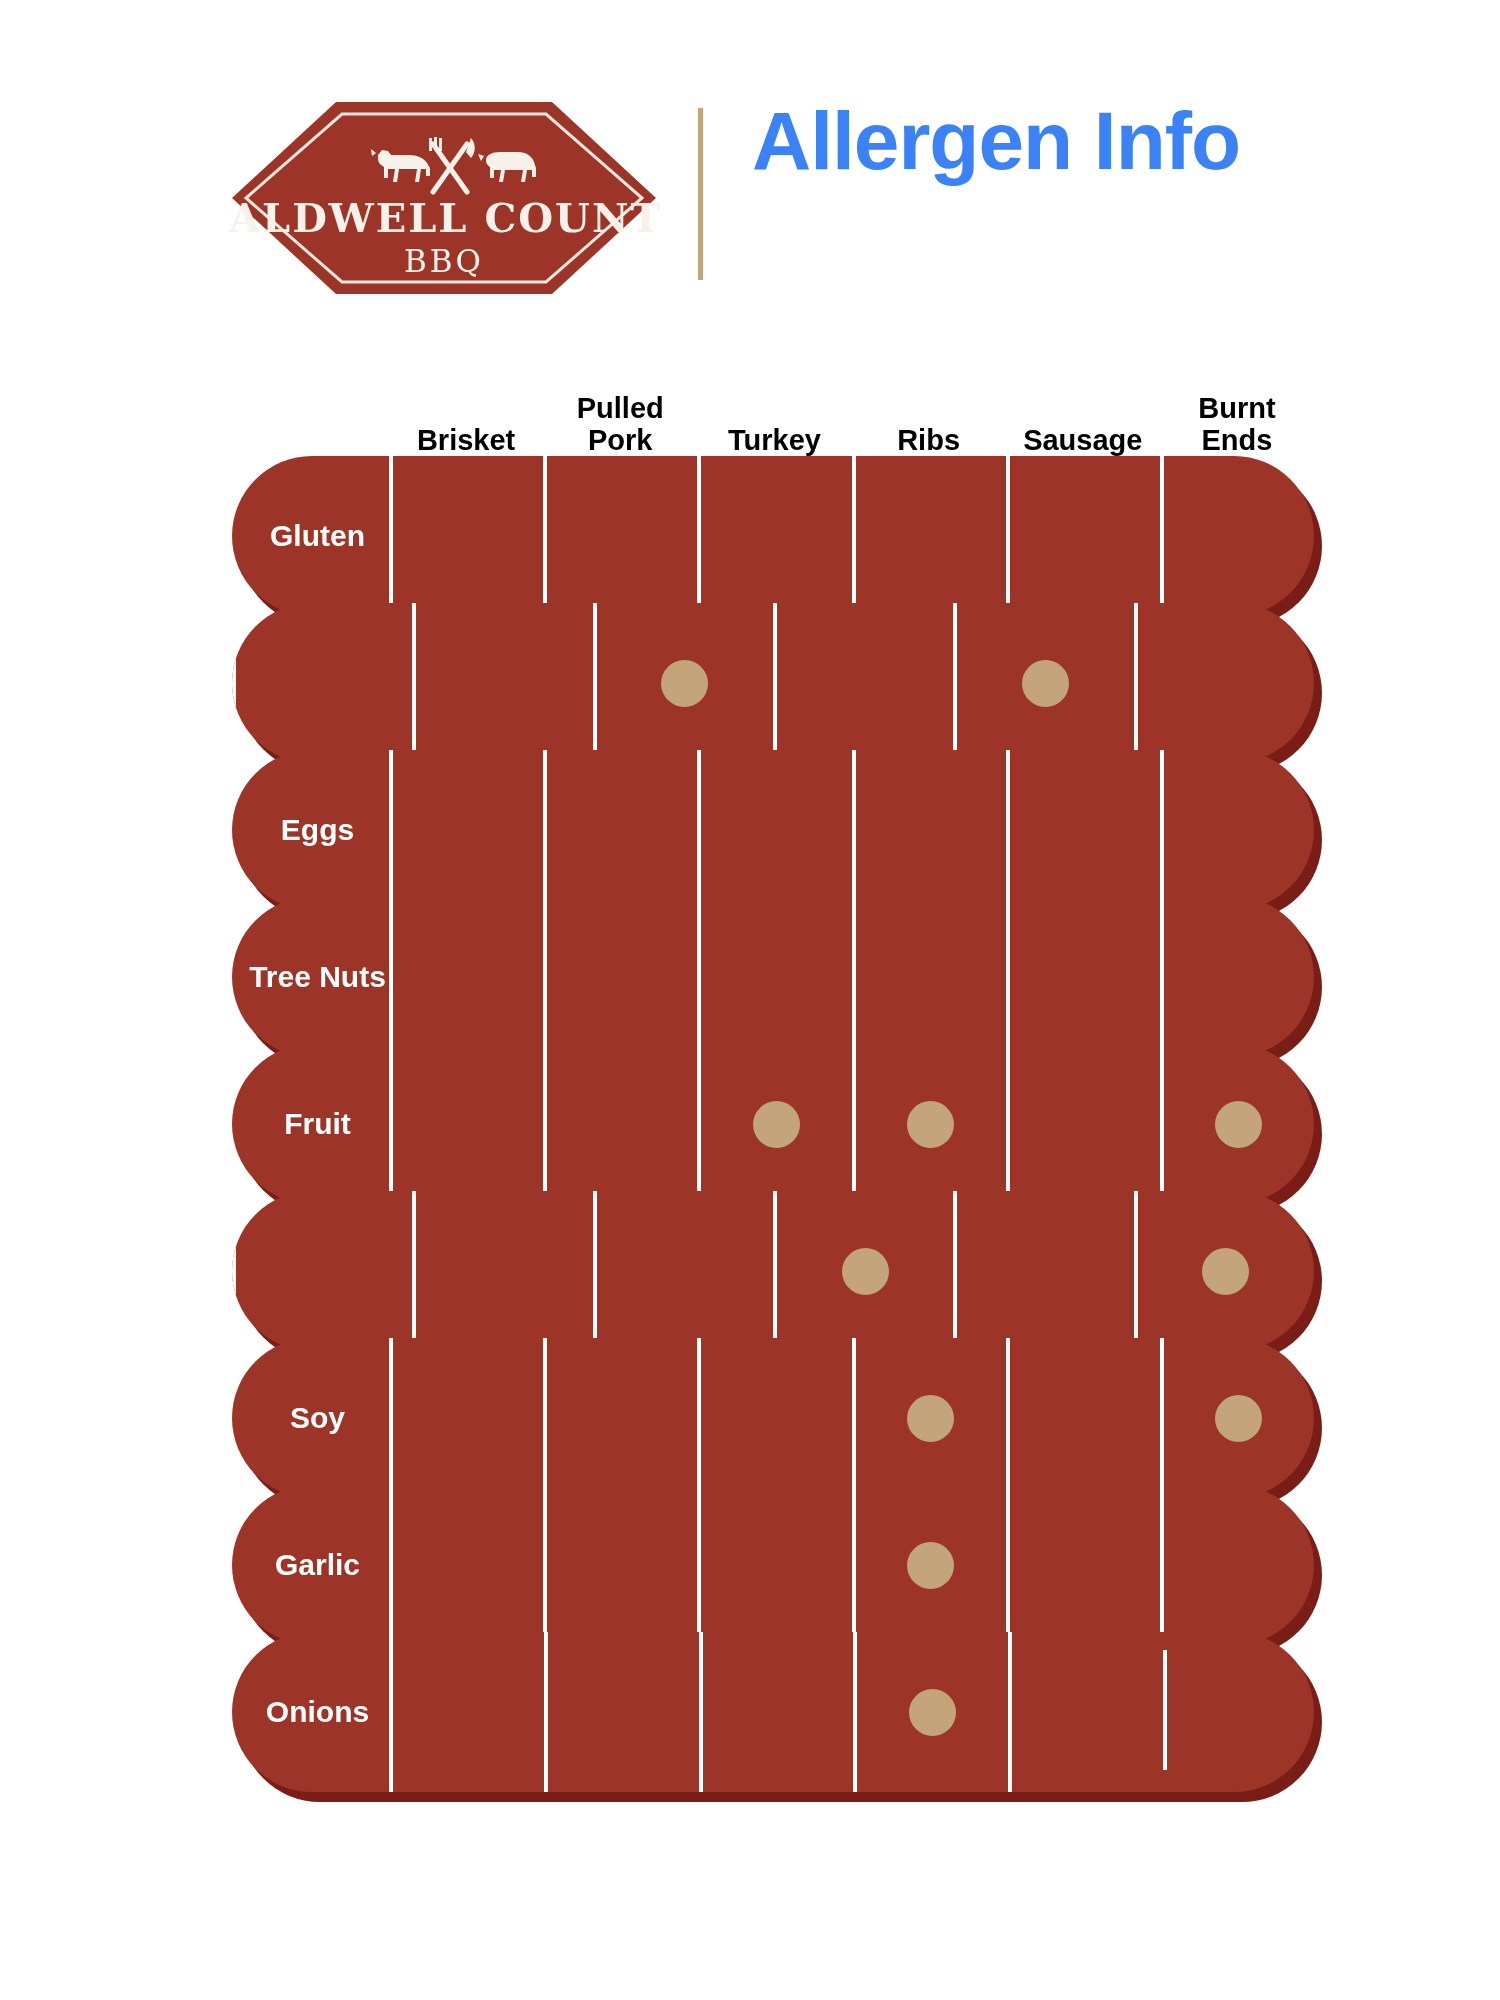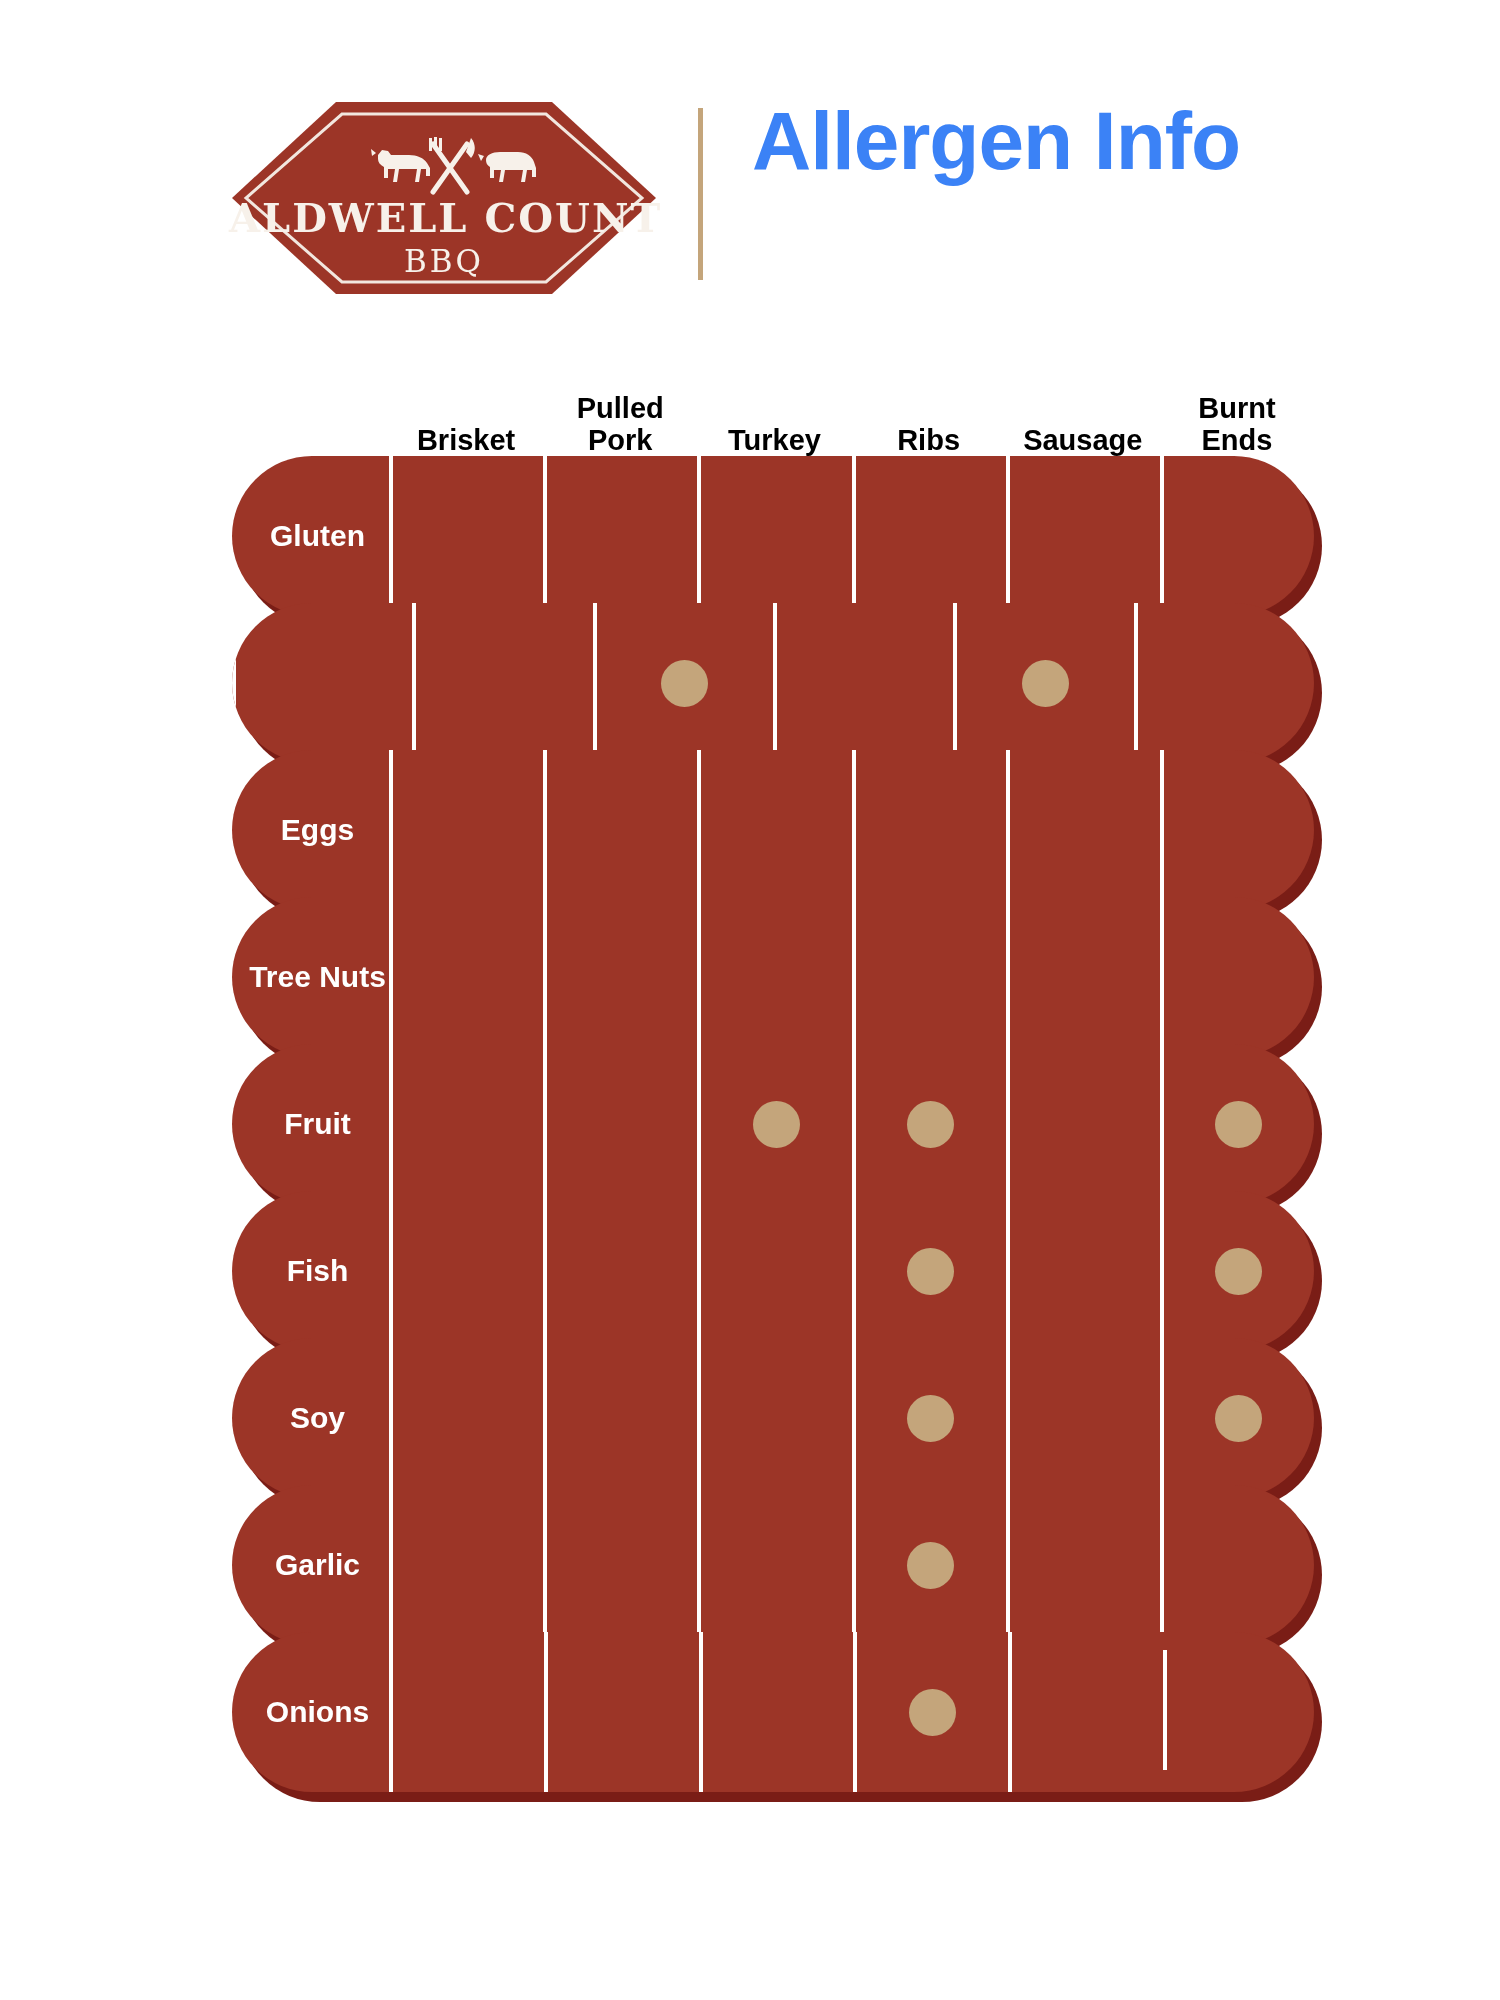--- a/index.html
+++ b/index.html
@@ -295,21 +295,20 @@
           </div>
           <div class="cell"></div>
           <div class="cell">
             <div class="dot"></div>
           </div>
         </div>
       </div>
       <div class="row">
         <div class="row-shadow"></div>
         <div class="row-body">
-          <div class="row-label">Fish</div>
           <div class="cell"></div>
           <div class="cell"></div>
           <div class="cell"></div>
           <div class="cell">
             <div class="dot"></div>
           </div>
           <div class="cell"></div>
           <div class="cell">
             <div class="dot"></div>
           </div>

